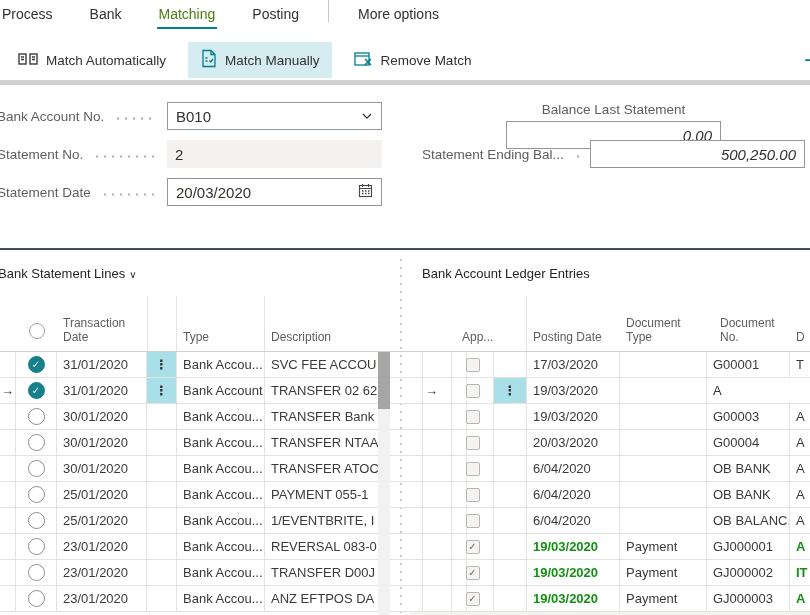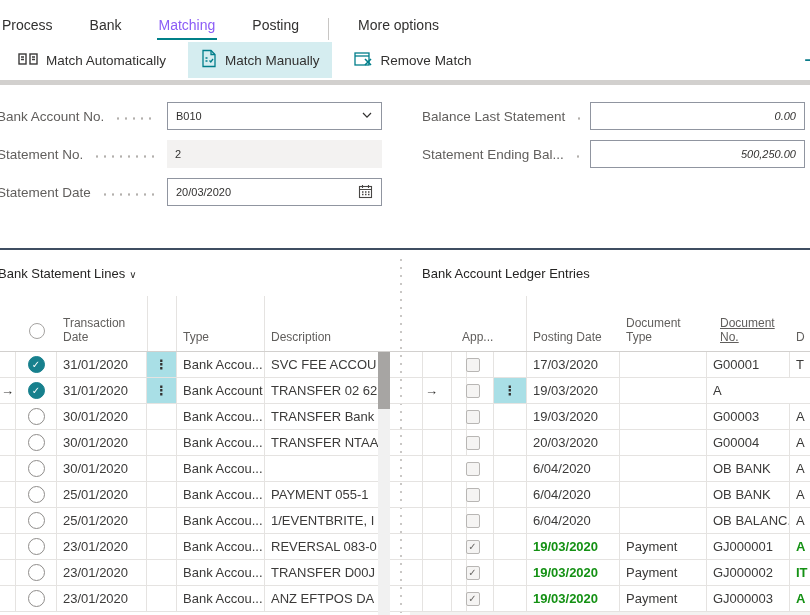--- a/index.html
+++ b/index.html
@@ -1,44 +1,44 @@
 <!DOCTYPE html>
 <html><head>
 <meta charset="utf-8">
 <style>
   * { margin:0; padding:0; box-sizing:border-box; }
   html,body { width:810px; height:615px; overflow:hidden; background:#fff;
               font-family:"Liberation Sans","DejaVu Sans",sans-serif; position:relative; }
 
   
   .menubar { position:absolute; top:0; left:0; width:810px; height:40px;
-             display:flex; align-items:flex-end; gap:33px; font-size:14px; color:#323130; }
+             display:flex; align-items:flex-start; gap:33px; font-size:14px; color:#323130; }
   .mitem { padding:6px 2px 5px; border-bottom:2px solid transparent; cursor:pointer; white-space:nowrap; }
-  .mitem.active { color:#8b5cf6; border-bottom-color:#008089; }
+  .mitem.active { color:#4d7c0f; border-bottom-color:#008089; }
   .mdiv { width:1px; height:22px; background:#c8c6c4; margin:0 -6px; }
 
   
   .toolbar { position:absolute; top:40px; left:0; width:810px; height:40px;
              display:flex; align-items:center; gap:10px; padding-left:6px;
              font-size:13.5px; color:#323130; }
   .tbtn { display:flex; align-items:center; gap:8px; height:36px; padding:0 12px; cursor:pointer; white-space:nowrap; }
   .tbtn.hl { background:#d5edf0; }
   .tbtn svg { flex:none; }
   .plusbtn { position:absolute; left:796px; top:46px; font-size:24px; font-weight:400;
              color:#0b7c8a; width:30px; text-align:center; cursor:pointer; }
   .ribbon-sep { position:absolute; top:80px; left:0; width:810px; height:5px; background:#d2d0ce; }
 
   
   .frow { position:absolute; height:28px; display:flex; align-items:center; }
   .flabel { font-size:13.5px; color:#605e5c; white-space:nowrap; flex:none; }
   .leader { flex:1; height:3px; margin:4px 10px 0; align-self:center;
             background-image:radial-gradient(circle,#b3b0ad 1px,transparent 1.3px);
             background-size:8px 3px; background-repeat:repeat-x; background-position:left center; }
   .ctrl { width:215px; height:28px; border:1px solid #9095a0; display:flex; align-items:center;
-          padding:0 8px; font-size:11px; color:#323130; flex:none; background:#fff; }
+          padding:0 8px; font-size:15px; color:#323130; flex:none; background:#fff; }
   .ctrl.combo, .ctrl.date { justify-content:space-between; cursor:pointer; }
   .ctrl.disabled { border:none; background:#f3f2f1; }
   .ctrl.num { justify-content:flex-end;font-style:italic; }
 
   
   .darkline { position:absolute; top:248px; left:0; width:810px; height:2px; background:#3f4d61; }
   .vdots { position:absolute; left:400px; top:256px; height:359px; width:2px;
            background-image:radial-gradient(circle,#c9c7c5 1.1px,transparent 1.3px);
            background-size:2px 8px; background-repeat:repeat-y; }
   .ptitle { position:absolute; top:263px; height:20px; font-size:13px; color:#252423;
@@ -172,21 +172,21 @@
       <svg width="15" height="15" viewBox="0 0 15 15">
           <g fill="none" stroke="#484644" stroke-width="1.1">
         <rect x="1.5" y="2.5" width="12" height="11"></rect>
             <path d="M1.5 5.5h12 M4.5 1v3 M10.5 1v3"></path>
         <path d="M4 8h1.5 M7 8h1.5 M10 8h1.5 M4 10.5h1.5 M7 10.5h1.5 M10 10.5h1.5" stroke-width="1.3"></path>
           </g>
         </svg>
     </span>
   </div>
 </div>
-<div class="frow" style="left:422px; top:102px; width:383px;">
+<div class="frow" style="left:422px; top:102px; width:383px;flex-direction:column;">
   <span class="flabel">Balance Last Statement</span>
   <span class="leader"></span>
   <div class="ctrl num">
     <span>0.00</span>
   </div>
 </div>
 <div class="frow" style="left:422px; top:140px; width:383px;">
   <span class="flabel">Statement Ending Bal...</span>
   <span class="leader"></span>
   <div class="ctrl num">
@@ -276,20 +276,21 @@
   <div class="lrow">
     <div class="bcell" style="padding:0 1px;">
         <span class="arr">→</span>
       </div>
     <div class="bcell">
         <span class="circ"></span>
       </div>
     <div class="bcell">30/01/2020</div>
     <div class="bcell mcell"></div>
     <div class="bcell">Bank Accou...</div>
+    <div class="bcell">TRANSFER ATOC</div>
   </div>
   <div class="lrow">
     <div class="bcell" style="padding:0 1px;">
         <span class="arr">→</span>
       </div>
     <div class="bcell">
         <span class="circ"></span>
       </div>
     <div class="bcell">25/01/2020</div>
     <div class="bcell mcell"></div>
@@ -350,21 +351,21 @@
 </div>
 
 <div class="rtable">
   <div class="rhead">
     <div class="hcell"></div>
     <div class="hcell"></div>
     <div class="hcell" style="padding-left:10px;">App...</div>
     <div class="hcell hb-r"></div>
     <div class="hcell">Posting Date</div>
     <div class="hcell">Document Type</div>
-    <div class="hcell" style="padding-left:13px;text-decoration:underline;">Document No.</div>
+    <div class="hcell" style="padding-left:13px;">Document No.</div>
     <div class="hcell">D</div>
   </div>
 
   <div class="rrow">
     <div class="bcell" style="padding:0;"></div>
     <div class="bcell" style="padding:0 2px;">
         <span class="arr">→</span>
       </div>
     <div class="bcell">
         <span class="cb"></span>

